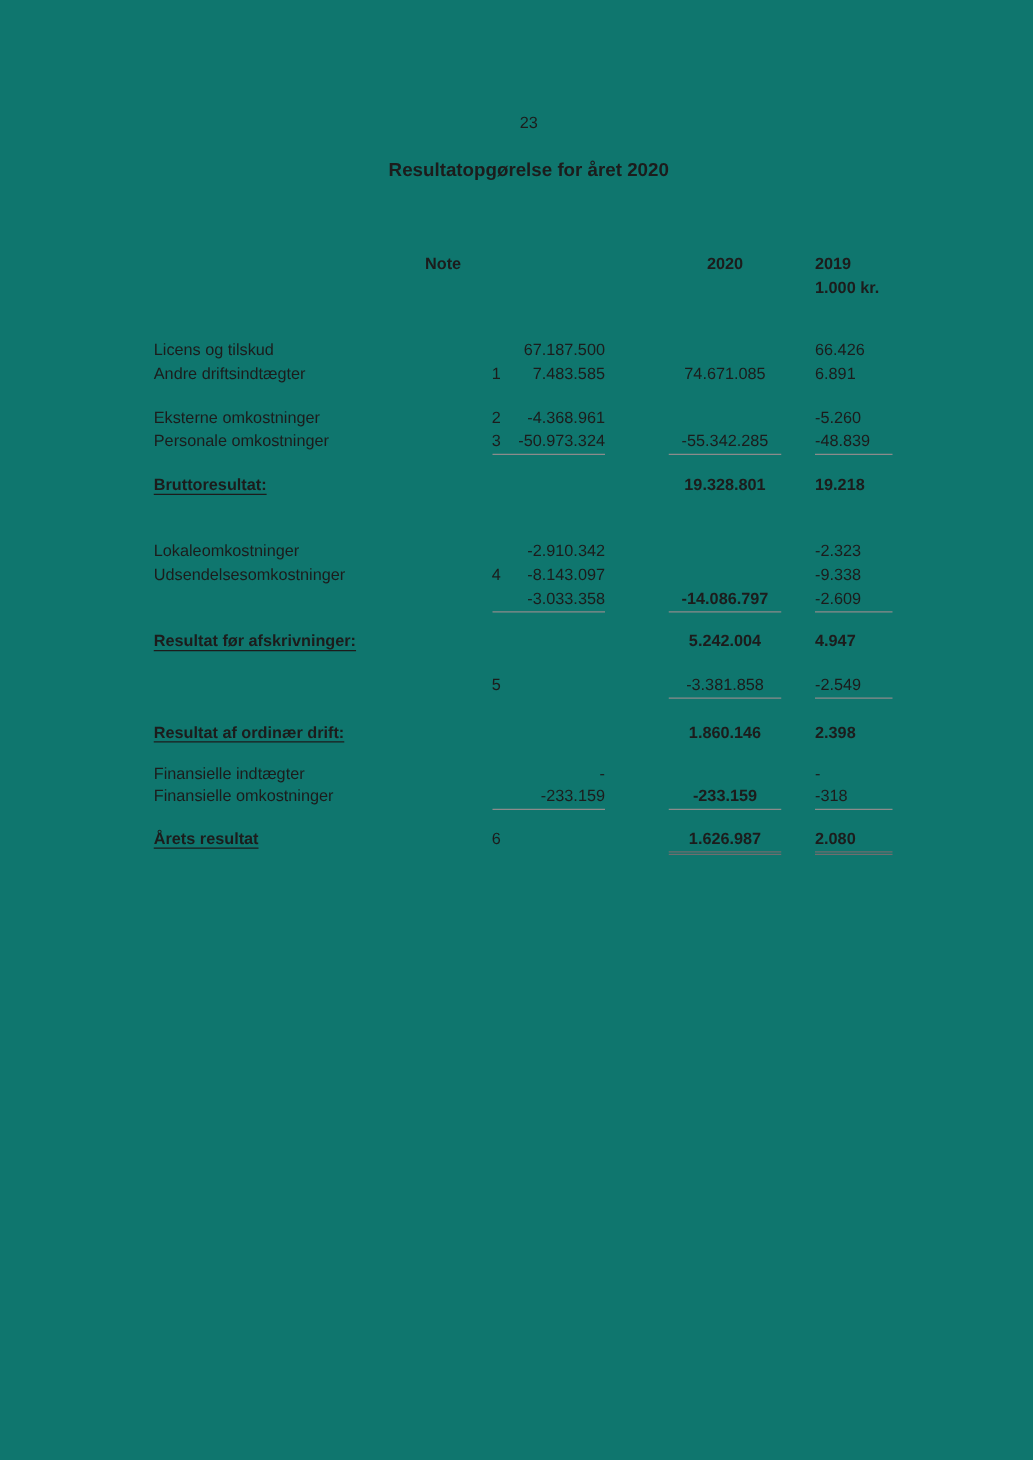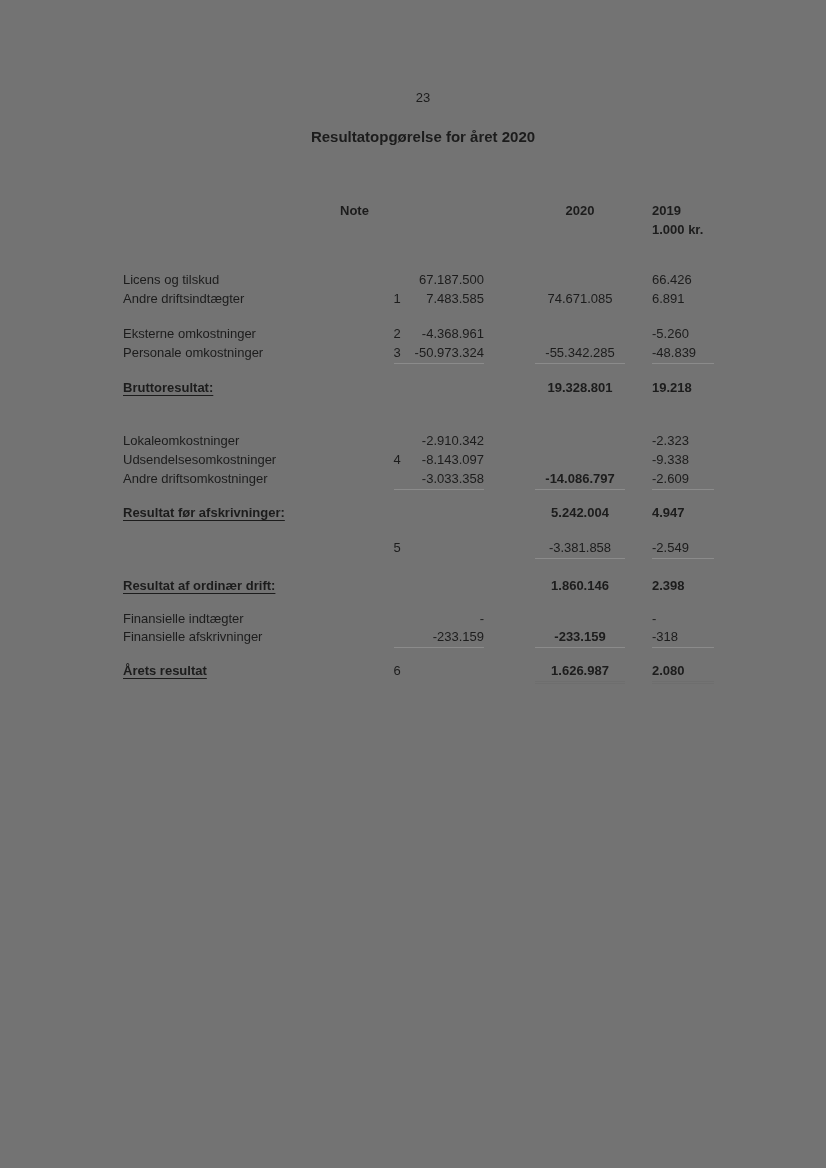--- a/index.html
+++ b/index.html
@@ -1,20 +1,20 @@
 <!DOCTYPE html>
 <html><head>
 <meta charset="utf-8">
 <style>
   html, body { margin: 0; padding: 0; background: #e9e9e9; }
   .page {
     position: relative;
     width: 826px;
     height: 1168px;
-    background: #737373;
+    background: #0f766e;
     font-family: "Liberation Sans", sans-serif;
     color: #1c1c1c;
     font-size: 13px;
     overflow: hidden;
   }
   .pageno {
     position: absolute;
     top: 90px; left: 0; width: 846px;
     text-align: center;
     font-size: 13px;
@@ -95,21 +95,20 @@
   </div>
 
   <div class="row" style="top:452px;">
     <span class="cell lbl">Udsendelsesomkostninger</span>
     <span class="cell note">4</span>
     <span class="cell c1">-8.143.097</span>
     <span class="cell c3">-9.338</span>
   </div>
 
   <div class="row" style="top:471px;">
-    <span class="cell lbl">Andre driftsomkostninger</span>
     <span class="cell c1 u">-3.033.358</span>
     <span class="cell c2 u b">-14.086.797</span>
     <span class="cell c3 u">-2.609</span>
   </div>
 
   <div class="row" style="top:505px;">
     <span class="cell lbl bl">Resultat før afskrivninger:</span>
     <span class="cell c2 b">5.242.004</span>
     <span class="cell c3 b">4.947</span>
   </div>
@@ -126,21 +125,21 @@
     <span class="cell c3 b">2.398</span>
   </div>
 
   <div class="row" style="top:611px;">
     <span class="cell lbl">Finansielle indtægter</span>
     <span class="cell c1 dash">-</span>
     <span class="cell c3 dash">-</span>
   </div>
 
   <div class="row" style="top:629px;">
-    <span class="cell lbl">Finansielle afskrivninger</span>
+    <span class="cell lbl">Finansielle omkostninger</span>
     <span class="cell c1 u">-233.159</span>
     <span class="cell c2 u b">-233.159</span>
     <span class="cell c3 u">-318</span>
   </div>
 
   <div class="row" style="top:663px;">
     <span class="cell lbl bl">Årets resultat</span>
     <span class="cell note">6</span>
     <span class="cell c2 uu b">1.626.987</span>
     <span class="cell c3 uu b">2.080</span>

